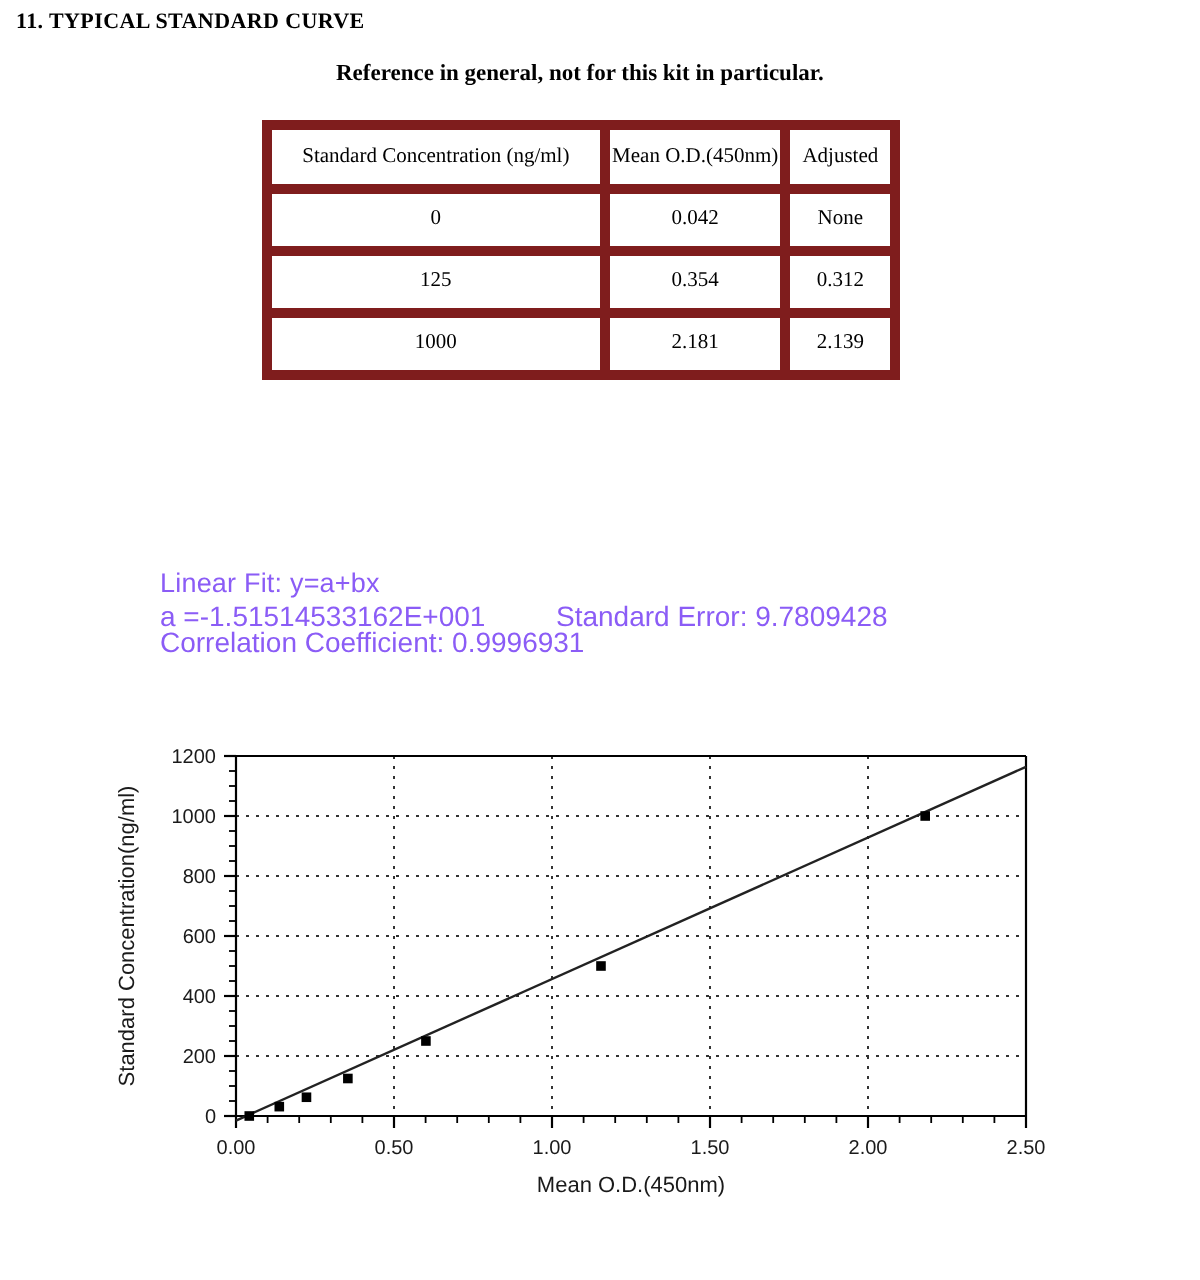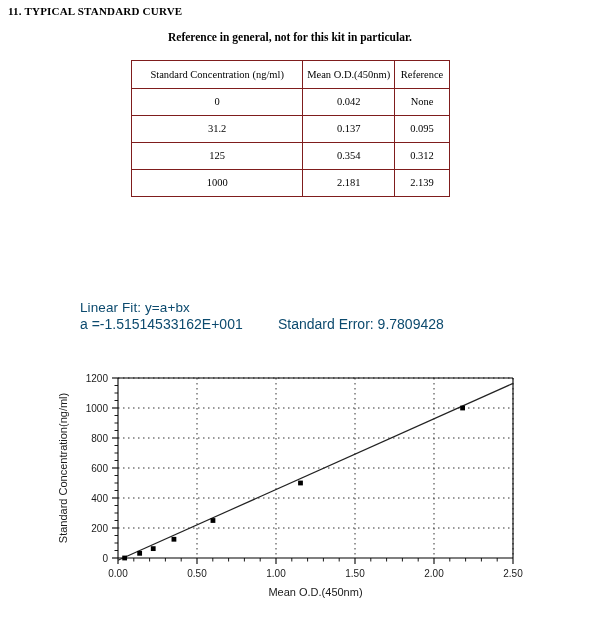--- a/index.html
+++ b/index.html
@@ -44,43 +44,43 @@
     position: absolute;
     left: 131px;
     top: 60px;
     width: 319px;
     border-collapse: collapse;
     font-family: "Liberation Serif", serif;
     font-size: 10.5px;
   }
   #curve-table th,
   #curve-table td {
-    border: 1px solid #7f1d1d;
+    border: 5px solid #7f1d1d;
     text-align: center;
     font-weight: normal;
     padding: 0;
     height: 26px;
     vertical-align: middle;
     line-height: 26px;
   }
   #curve-table th {
     height: 27px;
     line-height: 27px;
   }
   #curve-table col.c-conc  { width: 172px; }
   #curve-table col.c-od    { width: 92px; }
   #curve-table col.c-adj   { width: 55px; }
 
   
   #fit-block {
     position: absolute;
     left: 80px;
-    top: 300px;
+    top: 284px;
     font-family: "Liberation Sans", sans-serif;
-    color: #0c4a6e;
+    color: #8b5cf6;
   }
   #fit-title {
     font-size: 13.5px;
     letter-spacing: 0.1px;
     margin-bottom: 3px;
     white-space: nowrap;
   }
   .fit-row {
     display: flex;
     font-size: 14px;
@@ -122,33 +122,28 @@
 <table id="curve-table">
   <colgroup>
     <col class="c-conc">
       <col class="c-od">
       <col class="c-adj">
   </colgroup>
   <thead>
     <tr>
       <th>Standard Concentration (ng/ml)</th>
       <th>Mean O.D.(450nm)</th>
-      <th>Reference</th>
+      <th>Adjusted</th>
     </tr>
   </thead>
   <tbody>
     <tr>
       <td>0</td>
       <td>0.042</td>
       <td>None</td>
-    </tr>
-    <tr>
-      <td>31.2</td>
-      <td>0.137</td>
-      <td>0.095</td>
     </tr>
     <tr>
       <td>125</td>
       <td>0.354</td>
       <td>0.312</td>
     </tr>
     <tr>
       <td>1000</td>
       <td>2.181</td>
       <td>2.139</td>
@@ -156,20 +151,21 @@
   </tbody>
 </table>
 
 <div id="fit-block">
   <div id="fit-title">Linear Fit: y=a+bx</div>
   <div class="fit-row">
     <span class="fit-left">a =-1.51514533162E+001</span>
     <span class="fit-right">Standard Error: 9.7809428</span>
   </div>
   <div class="fit-row">
+    <span class="fit-right">Correlation Coefficient: 0.9996931</span>
   </div>
 </div>
 
 <div id="chart">
   <svg id="chart-svg" width="600" height="250" viewBox="0 0 600 250">
     <g id="grid-layer">
         <line x1="197" y1="18" x2="197" y2="198" stroke="#333333" stroke-width="1" stroke-dasharray="1.5,3.5"></line>
         <line x1="276" y1="18" x2="276" y2="198" stroke="#333333" stroke-width="1" stroke-dasharray="1.5,3.5"></line>
         <line x1="355" y1="18" x2="355" y2="198" stroke="#333333" stroke-width="1" stroke-dasharray="1.5,3.5"></line>
         <line x1="434" y1="18" x2="434" y2="198" stroke="#333333" stroke-width="1" stroke-dasharray="1.5,3.5"></line>

